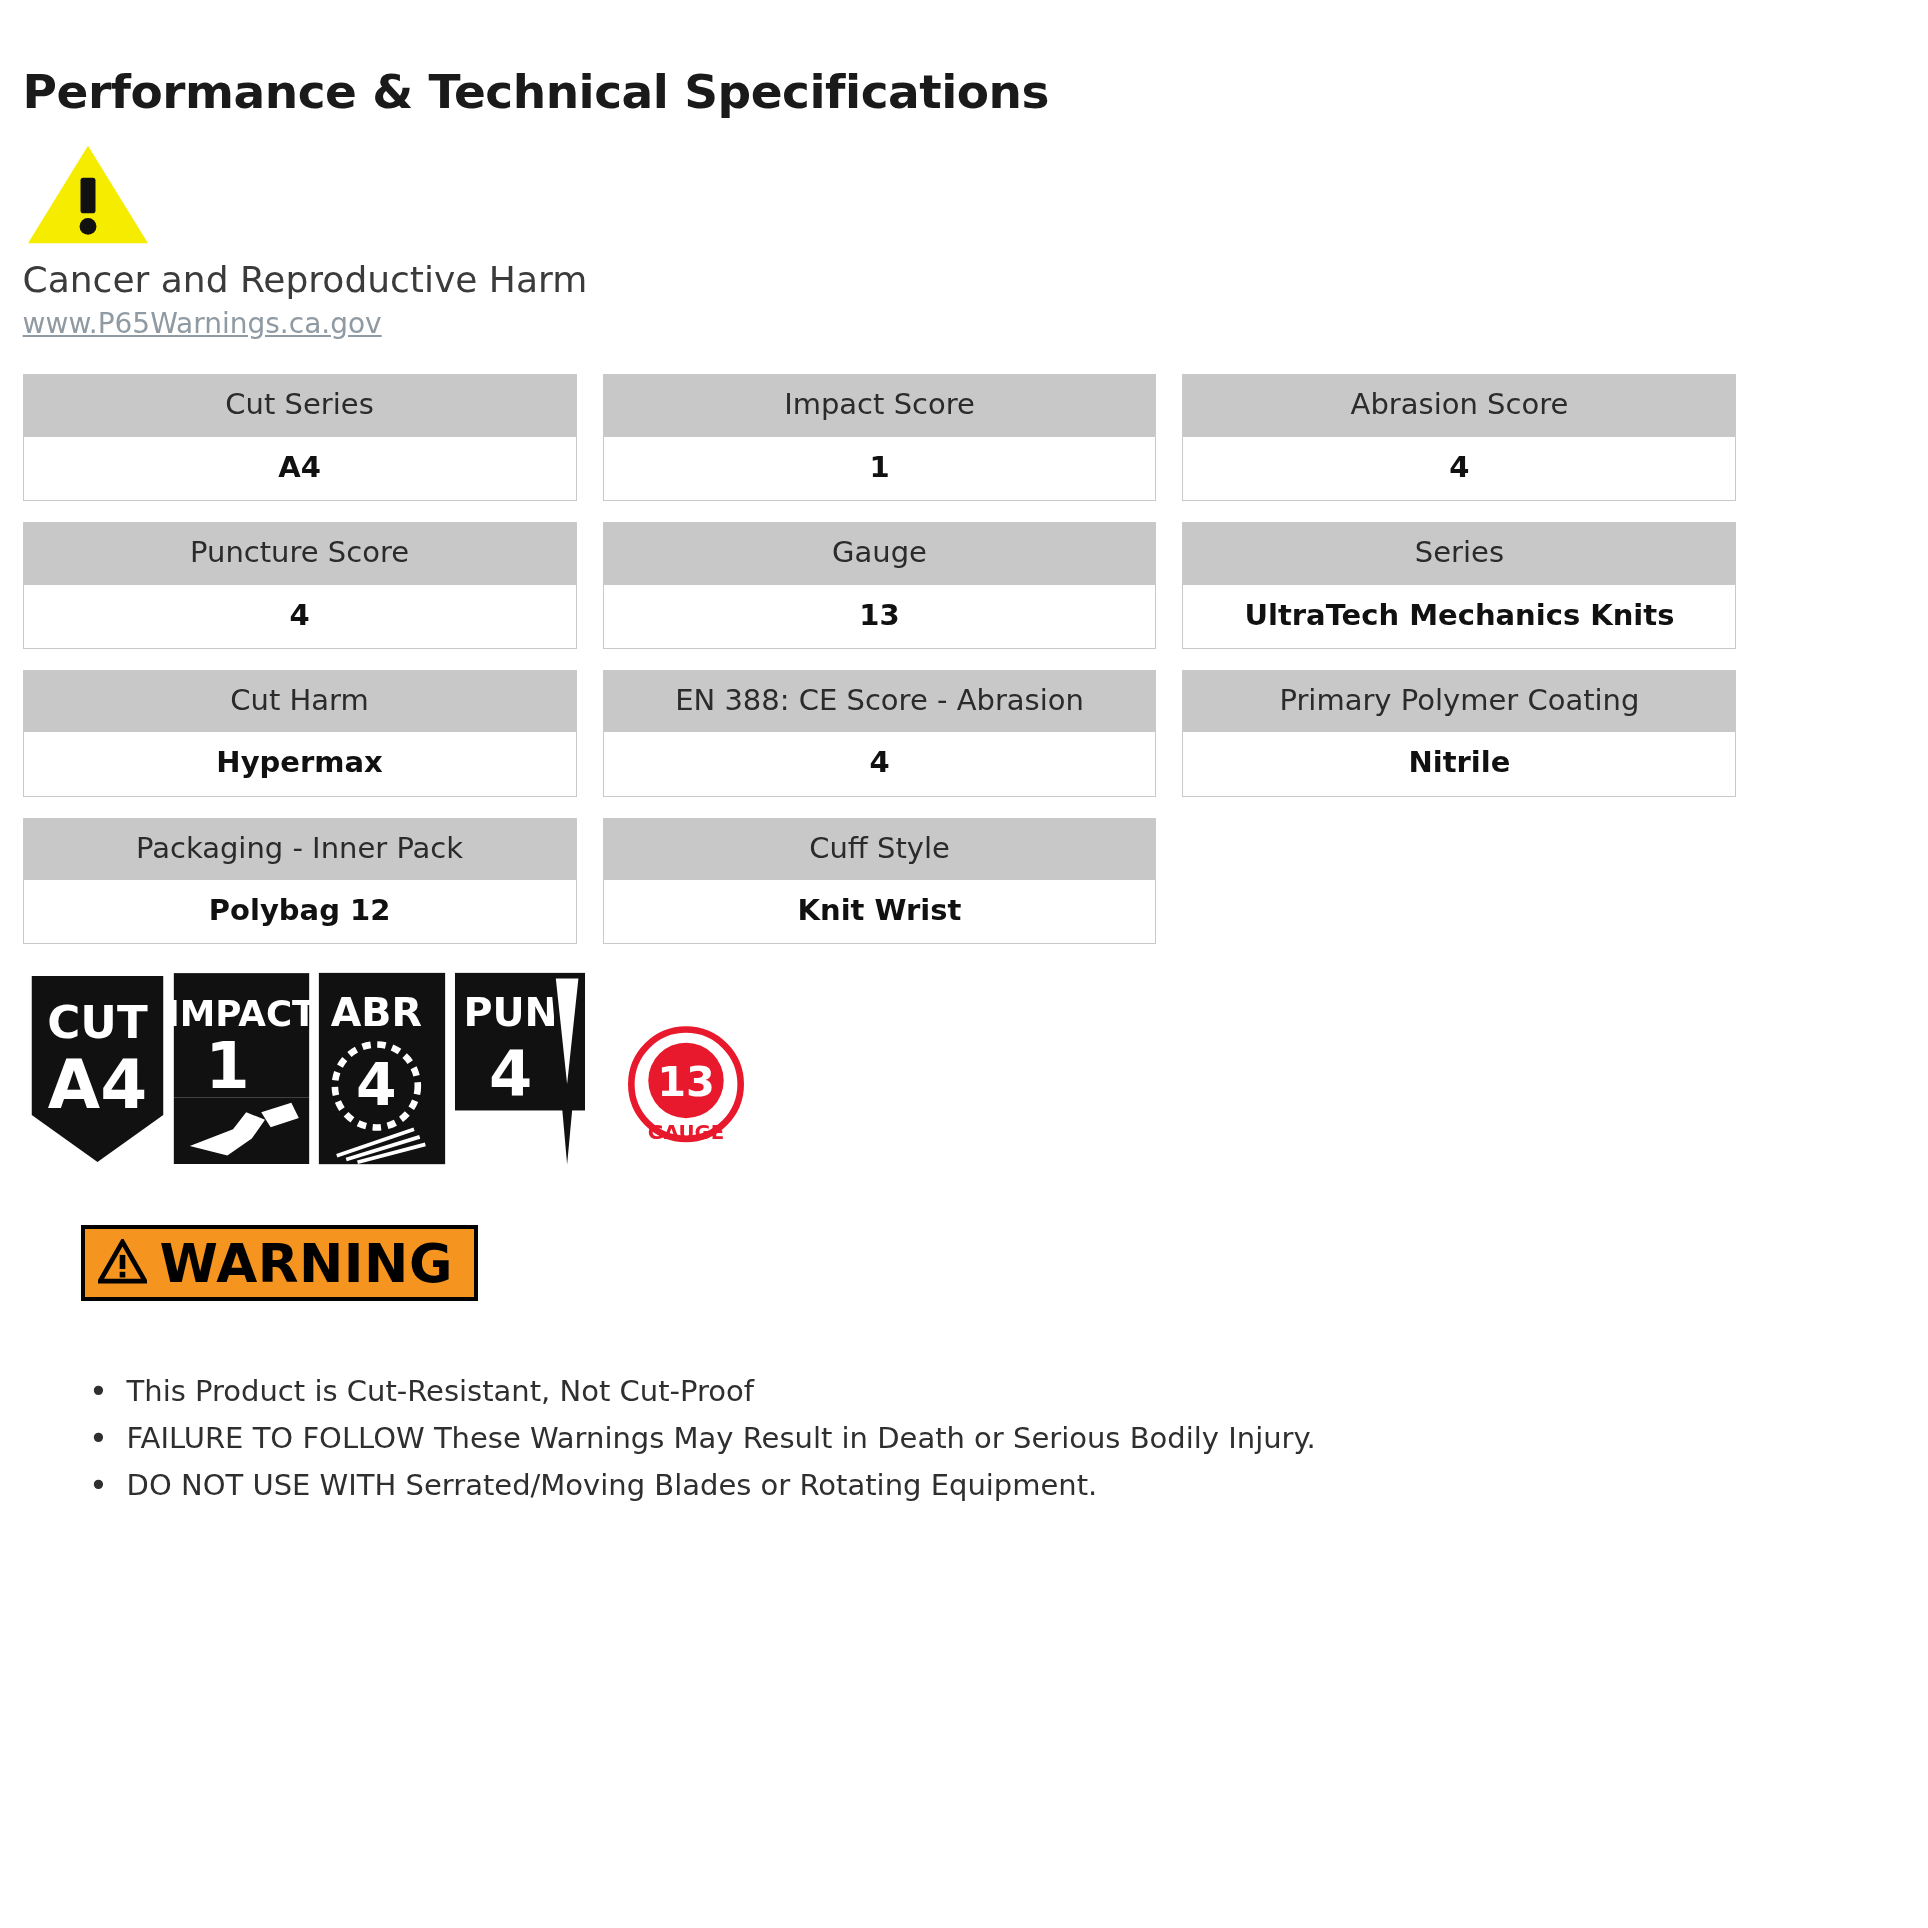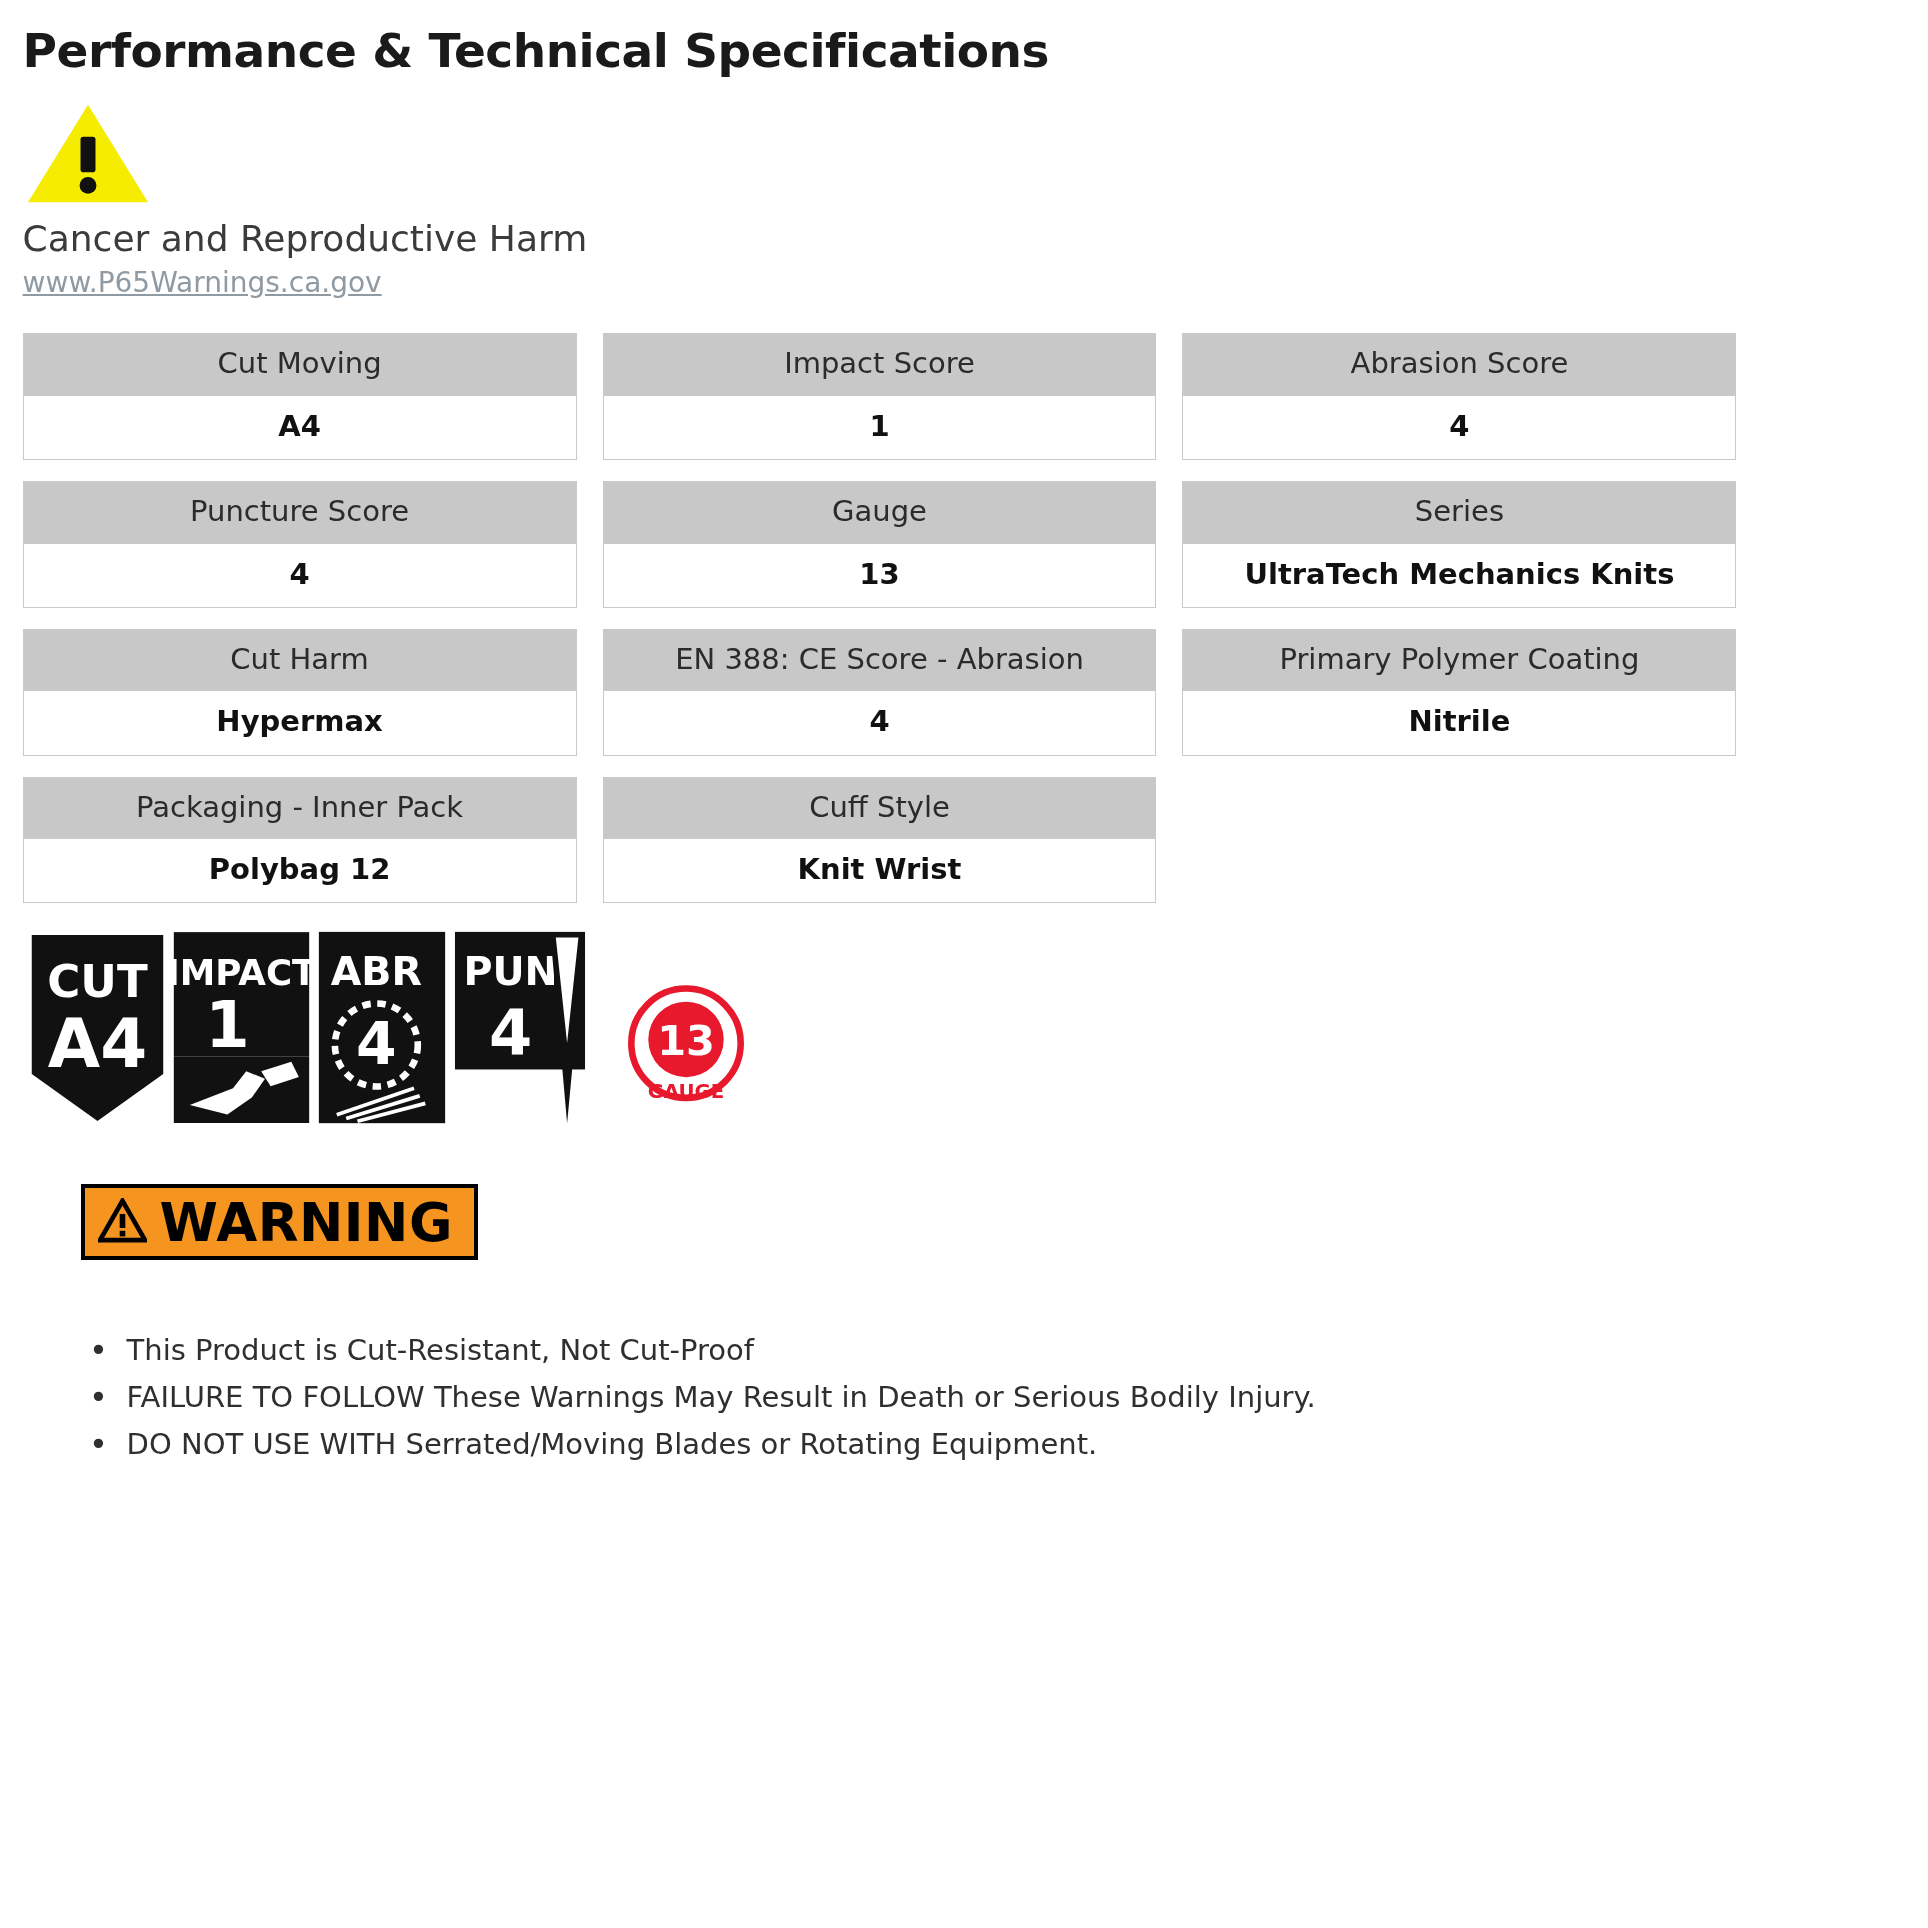--- a/index.html
+++ b/index.html
@@ -11,20 +11,21 @@
     width: 1928px;
     min-height: 1928px;
     font-family: "DejaVu Sans", sans-serif;
     color: #222222;
     -webkit-font-smoothing: antialiased;
   }
   .page {
     width: 1759px;
     box-sizing: border-box;
     padding: 17px 22.6px 19px 22.6px;
+    margin-top: 41px;
   }
   h1.page-title {
     font-family: "DejaVu Sans", sans-serif;
     font-size: 47px;
     font-weight: bold;
     letter-spacing: -0.5px;
     color: #1a1a1a;
     margin: 7.5px 0 24.5px 0;
     line-height: 1.1;
   }
@@ -153,21 +154,21 @@
         <circle cx="66" cy="90" r="9" fill="#111111"></circle>
       </svg>
     </div>
     <div class="p65-line1">Cancer and Reproductive Harm</div>
     <a class="p65-link" href="#">www.P65Warnings.ca.gov</a>
   </div>
 
   <div class="spec-grid">
 
     <div class="spec-card">
-      <div class="spec-head">Cut Moving</div>
+      <div class="spec-head">Cut Series</div>
       <div class="spec-val">A4</div>
     </div>
     <div class="spec-card">
       <div class="spec-head">Impact Score</div>
       <div class="spec-val">1</div>
     </div>
     <div class="spec-card">
       <div class="spec-head">Abrasion Score</div>
       <div class="spec-val">4</div>
     </div>

